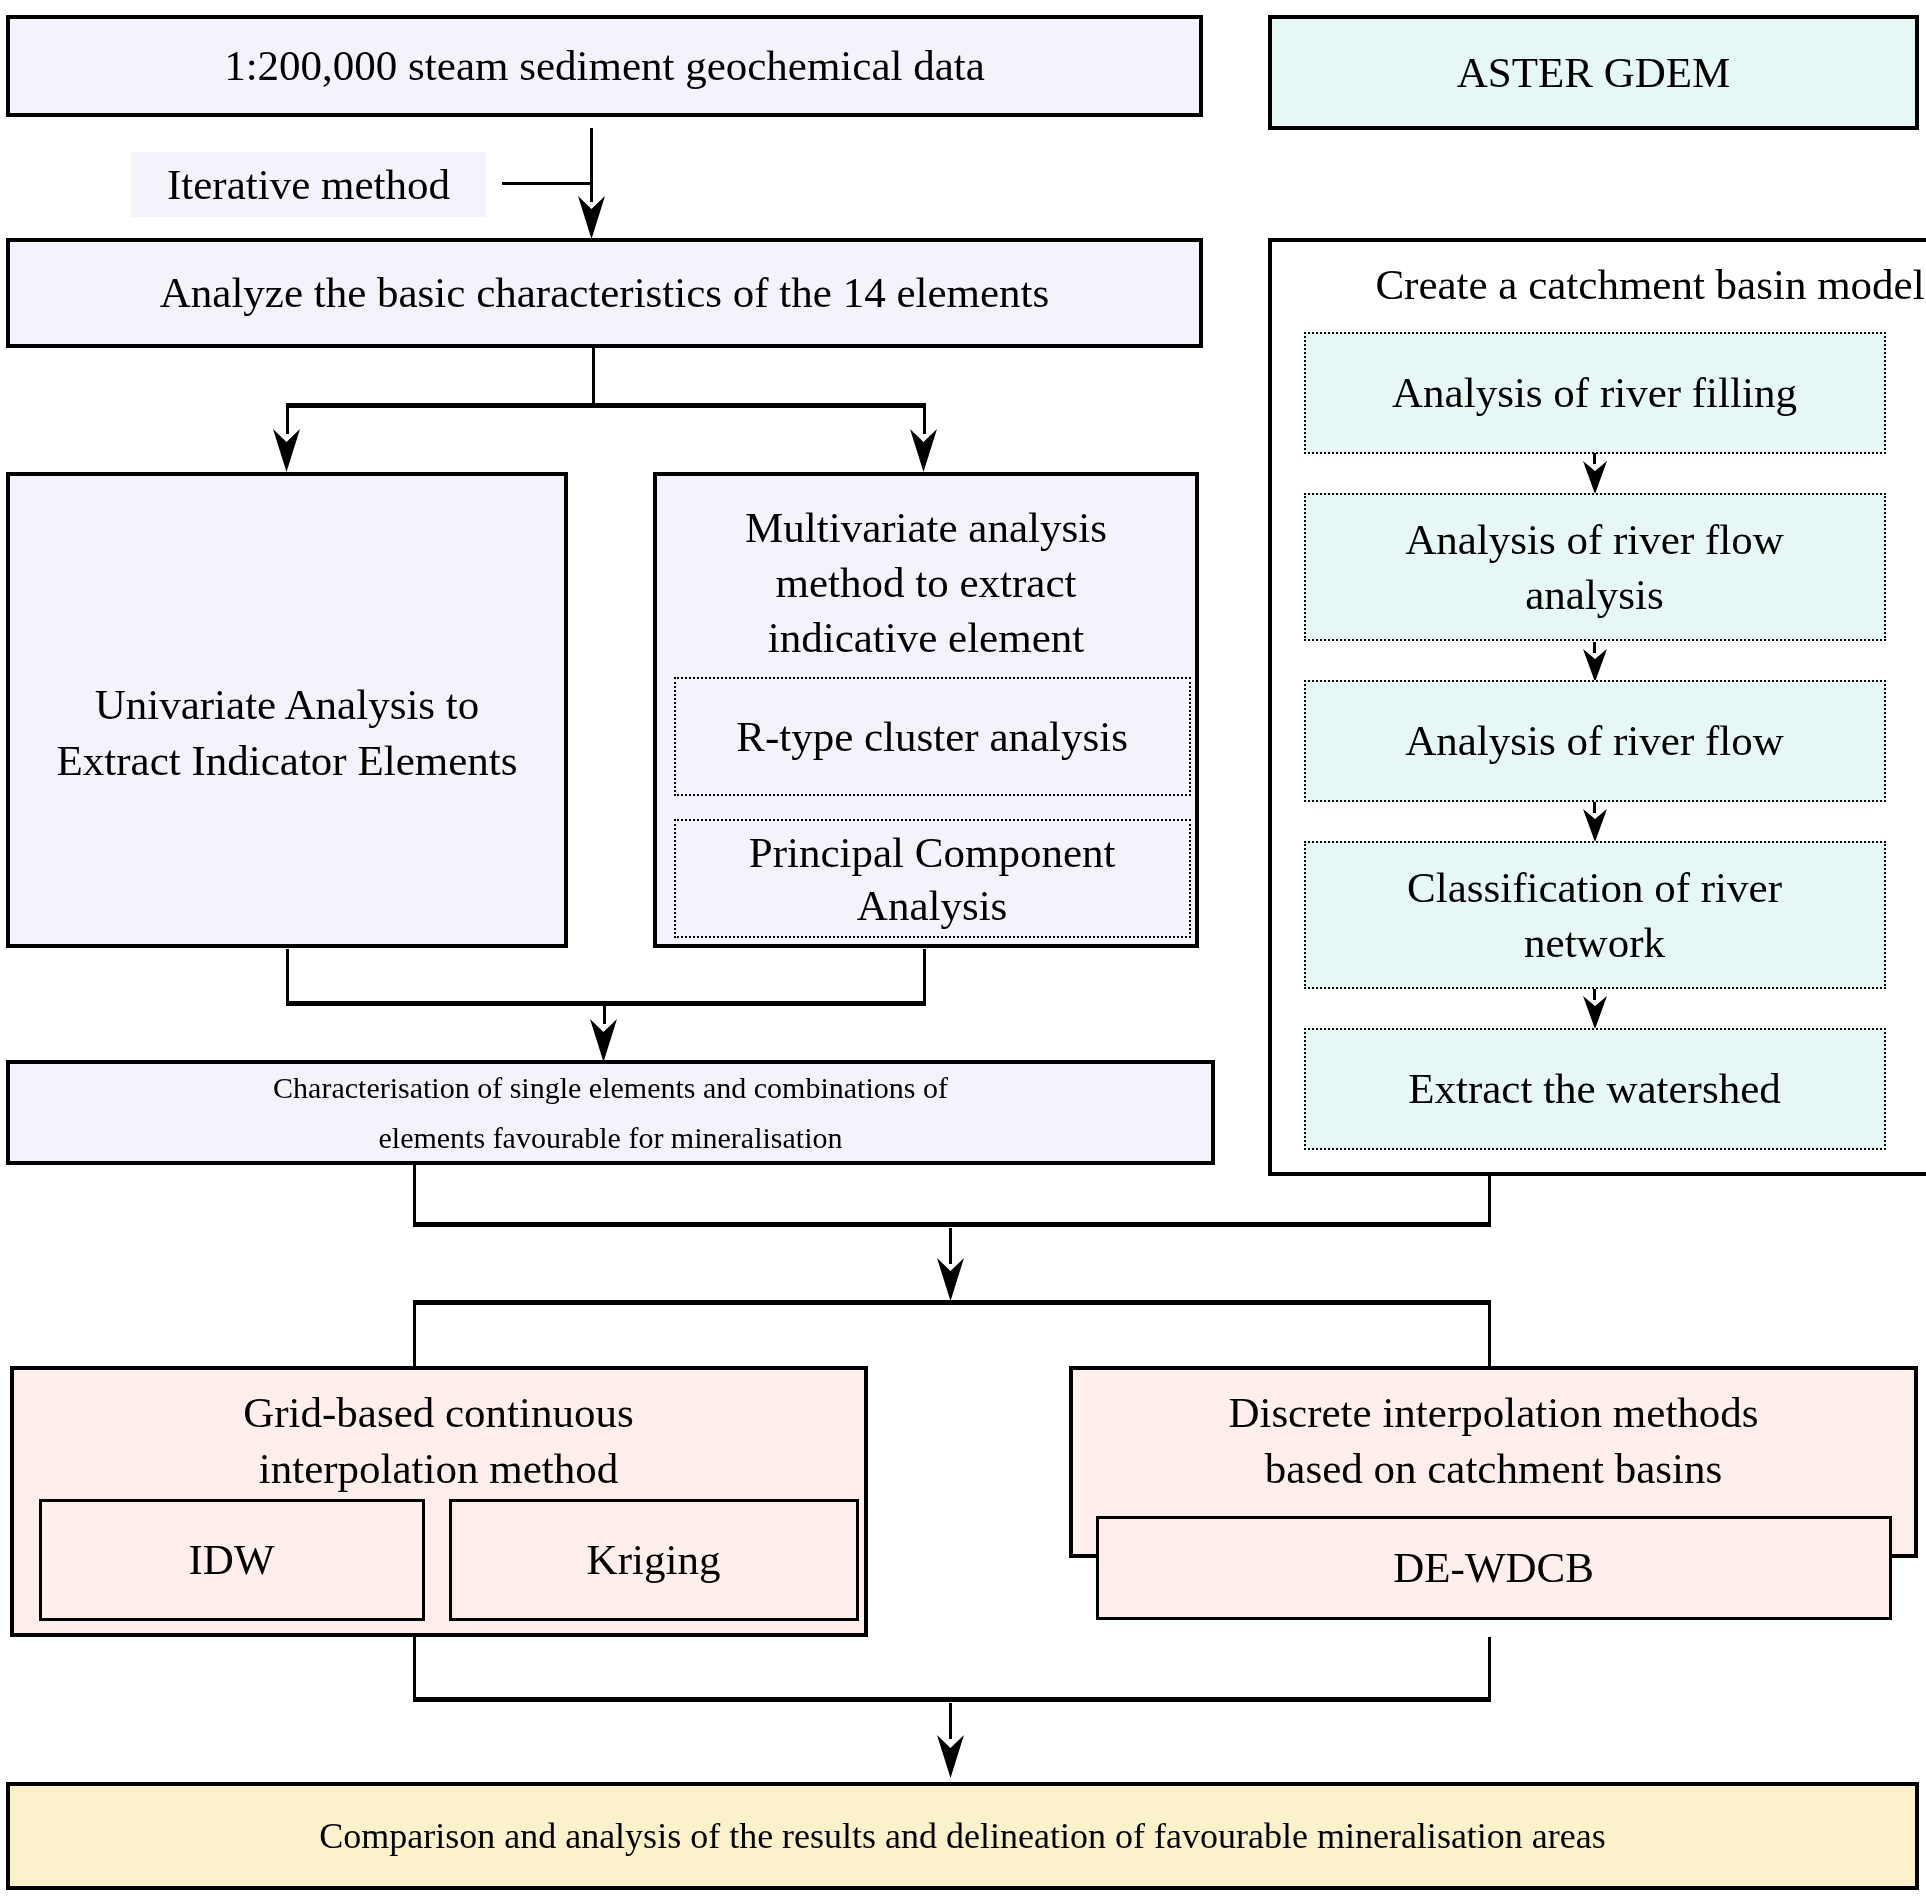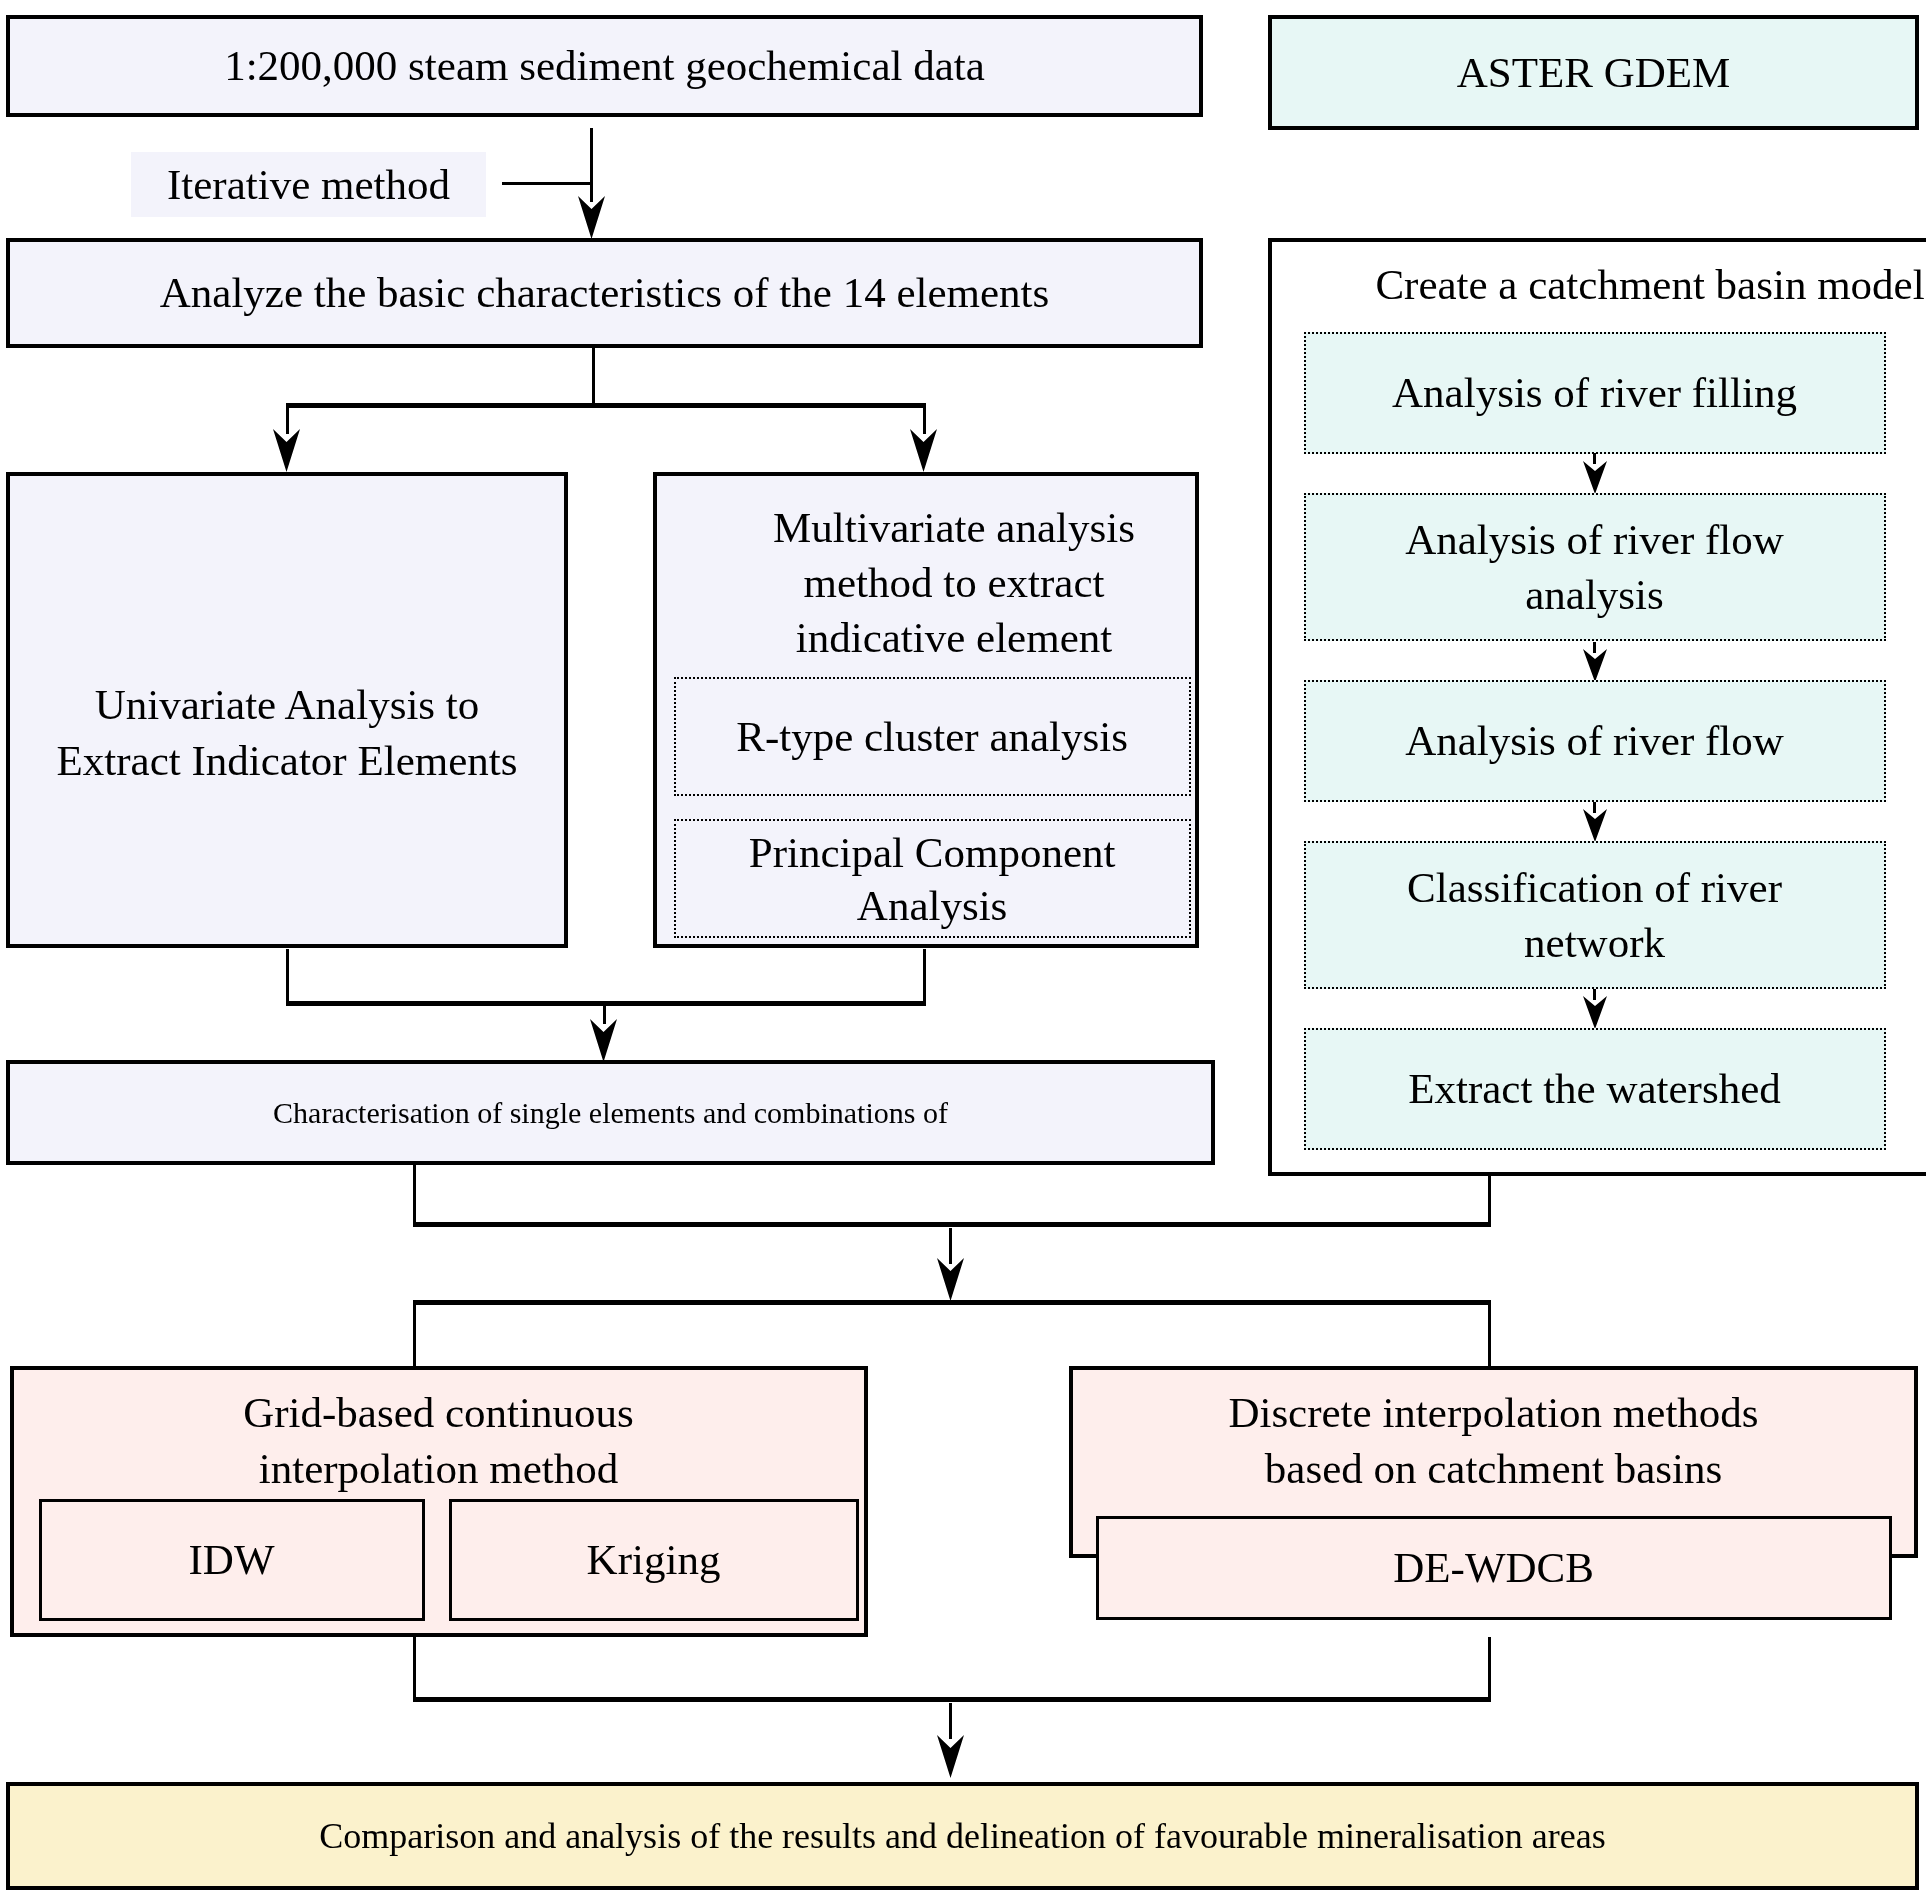--- a/index.html
+++ b/index.html
@@ -60,21 +60,21 @@
   <div class="arrowhead" style="left:273px;top:429px;"></div>
   <div class="vline" style="left:923px;top:407px;height:27px;width:3px;"></div>
   <div class="arrowhead" style="left:910px;top:429px;"></div>
 
   <div class="box lav" style="left:6px;top:472px;width:562px;height:476px;padding-top:45px;">
     <span>Univariate Analysis to</span>
     <span>Extract Indicator Elements</span>
   </div>
 
   <div class="box lav" style="left:653px;top:472px;width:546px;height:476px;justify-content:flex-start;">
-    <div class="titleblock" style="top:24px;line-height:55px;padding-left:28px;">
+    <div class="titleblock" style="top:24px;line-height:55px;">
       <div>Multivariate analysis</div>
       <div>method to extract</div>
       <div>indicative element</div>
     </div>
     <div class="box lav dotted" style="left:16.6px;top:201px;width:517px;height:119px;">
       <span>R-type cluster analysis</span>
     </div>
     <div class="box lav dotted" style="left:16.6px;top:343px;width:517px;height:119px;line-height:53px;">
       <span>Principal Component</span>
       <span>Analysis</span>
@@ -116,20 +116,21 @@
   </div>
 
   <div class="vline" style="left:286px;top:949px;height:55px;width:3px;"></div>
   <div class="vline" style="left:923px;top:949px;height:55px;width:3px;"></div>
   <div class="hline" style="left:286px;top:1001px;width:640px;height:5.3px;"></div>
   <div class="vline" style="left:603px;top:1006px;height:18px;width:3px;"></div>
   <div class="arrowhead" style="left:590px;top:1019px;"></div>
 
   <div class="box lav" style="left:6px;top:1060px;width:1209px;height:105px;font-size:30px;line-height:50px;">
     <span>Characterisation of single elements and combinations of</span>
+    <span>elements favourable for mineralisation</span>
   </div>
 
   <div class="vline" style="left:413px;top:1165px;height:59px;width:3px;"></div>
   <div class="vline" style="left:1488px;top:1176px;height:49px;width:3px;"></div>
   <div class="hline" style="left:413px;top:1222px;width:1078px;height:5.3px;"></div>
   <div class="vline" style="left:949px;top:1228px;height:36px;width:3px;"></div>
   <div class="arrowhead" style="left:937px;top:1258px;"></div>
   <div class="hline" style="left:413px;top:1300px;width:1078px;height:5.3px;"></div>
   <div class="vline" style="left:413px;top:1305px;height:62px;width:3px;"></div>
   <div class="vline" style="left:1488px;top:1305px;height:62px;width:3px;"></div>

